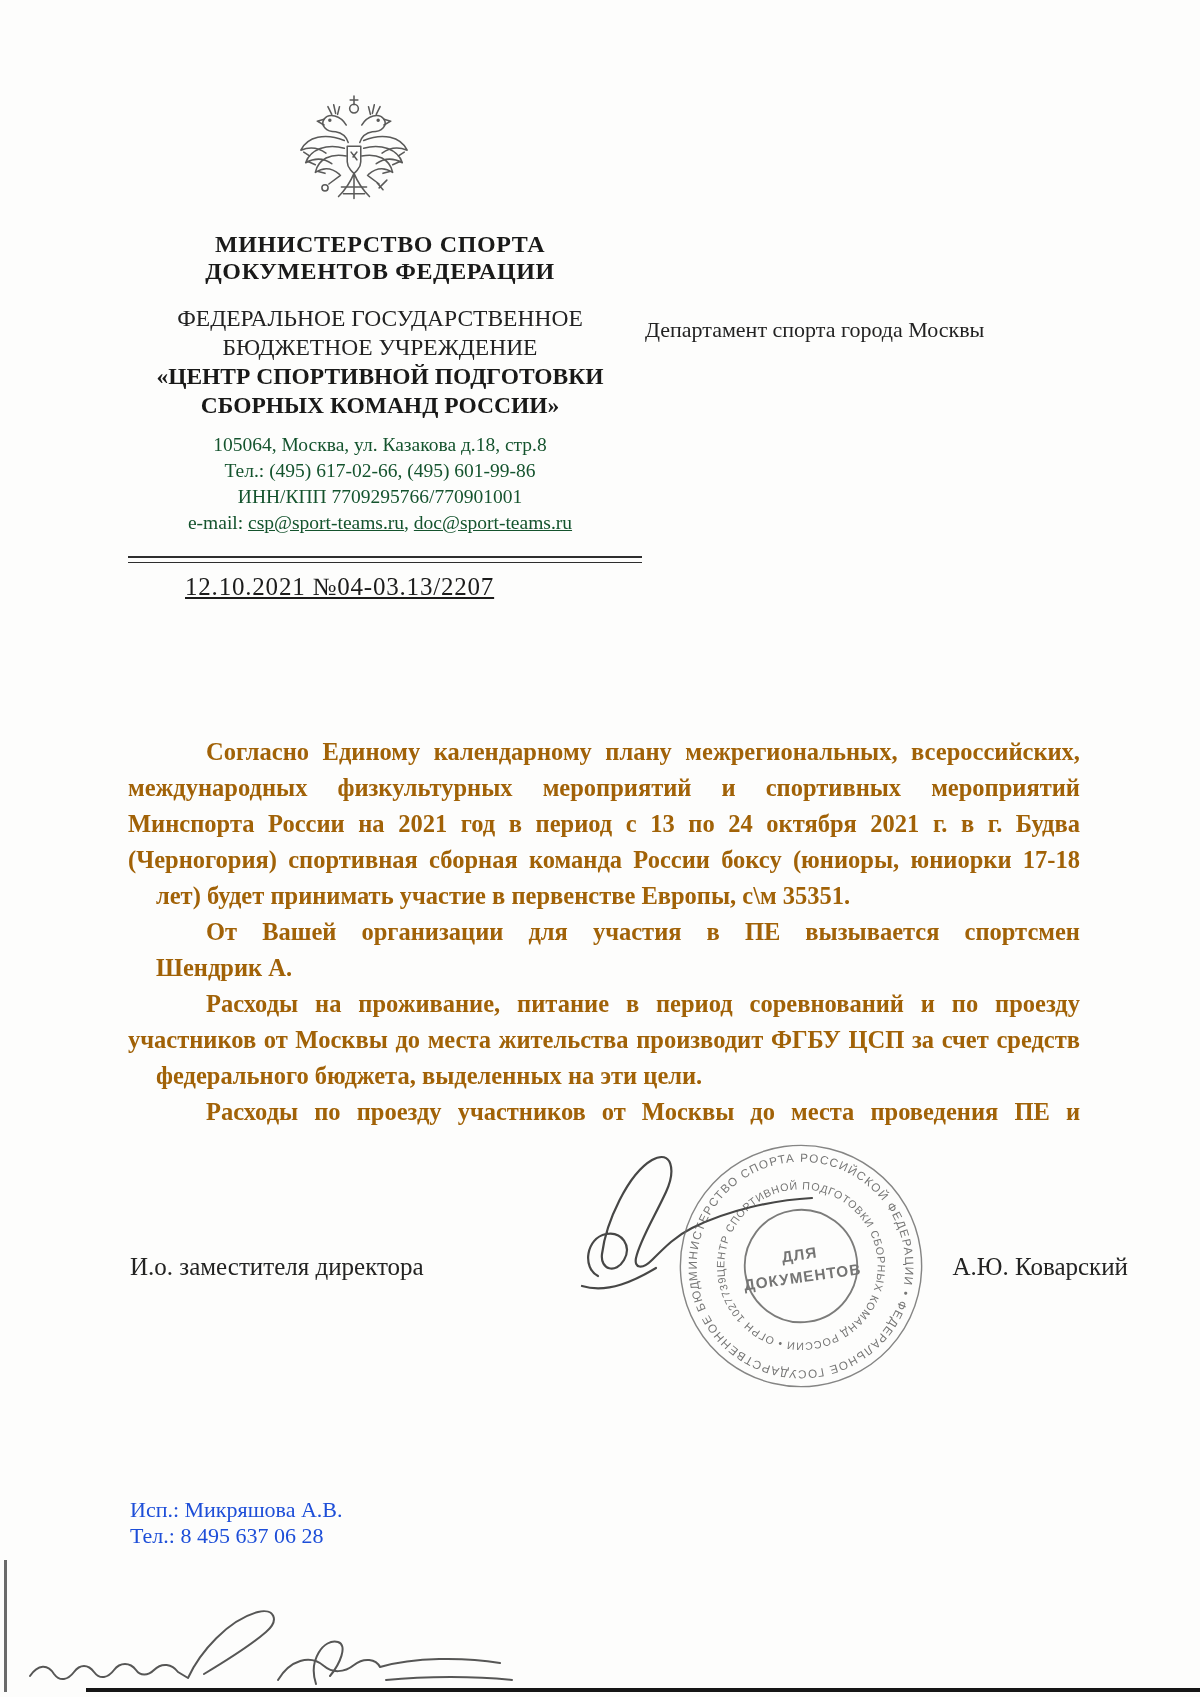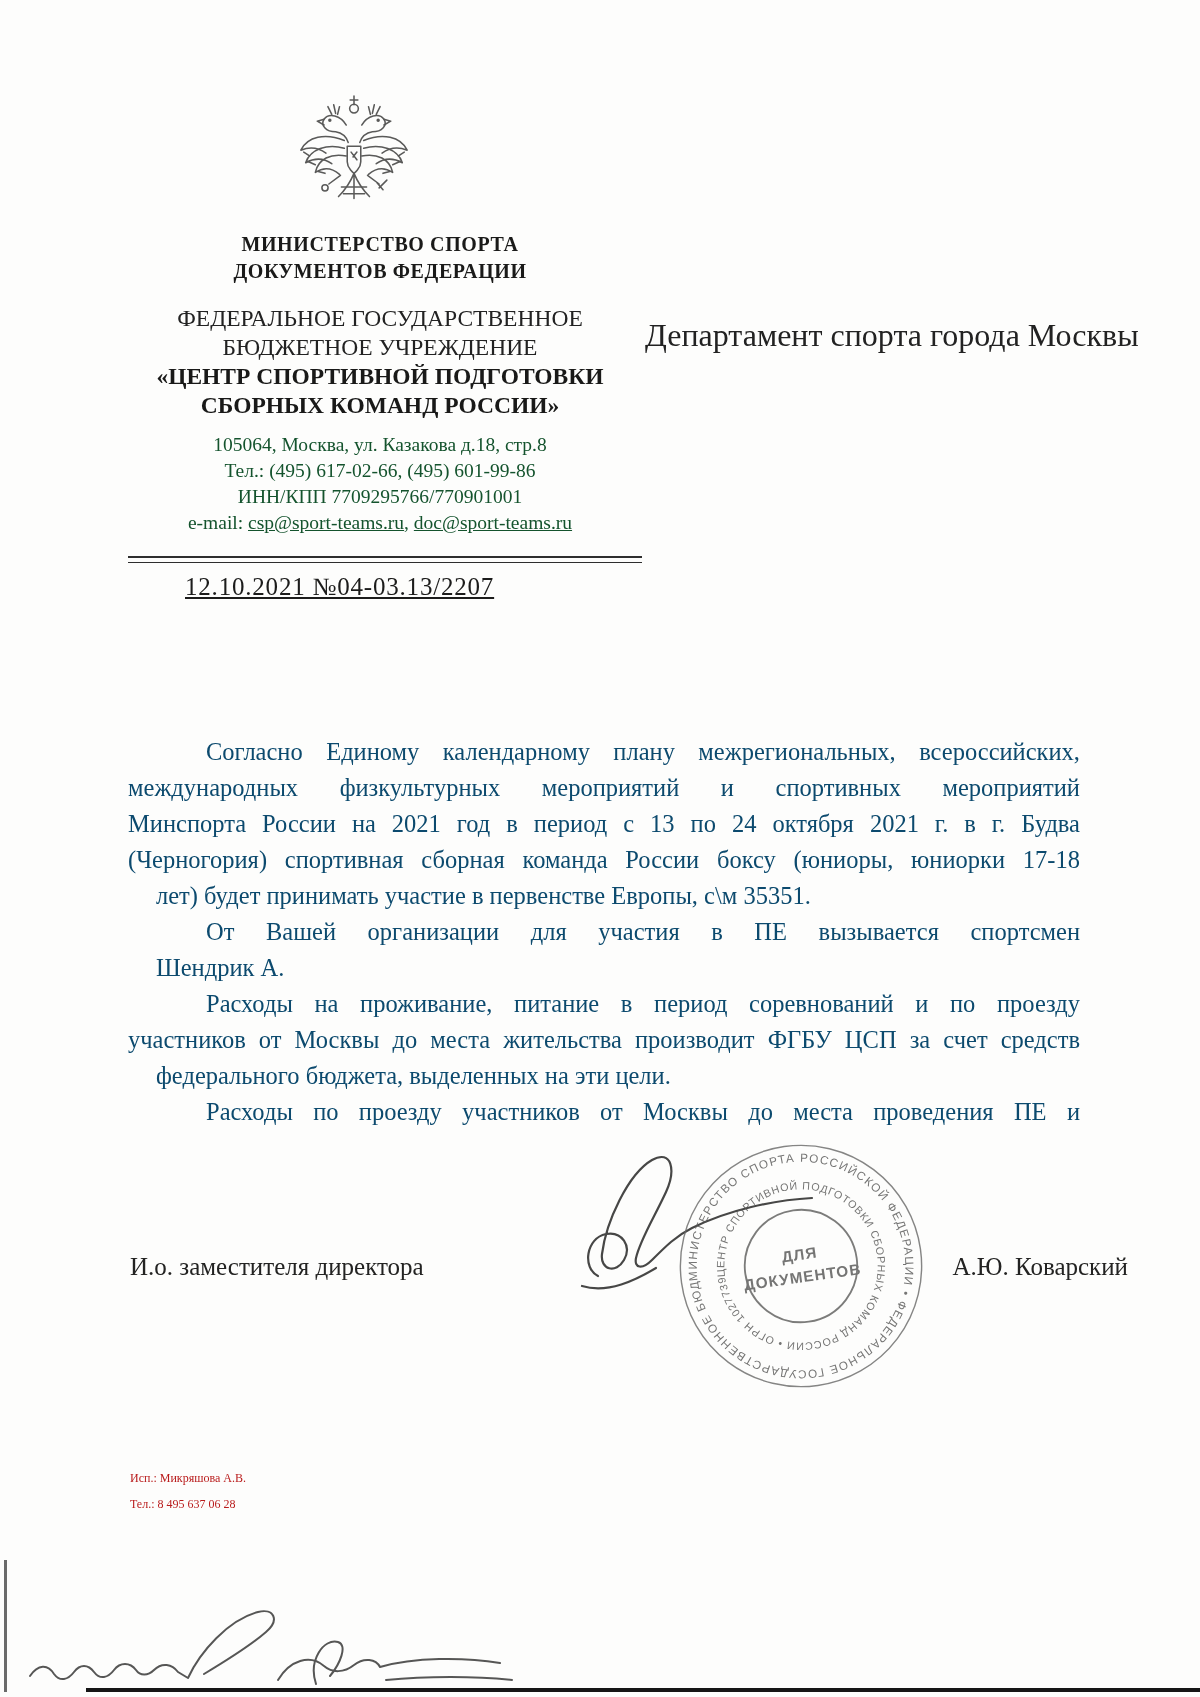--- a/index.html
+++ b/index.html
@@ -9,45 +9,45 @@
     margin:0 auto;
     background:#fdfdfc;
     overflow:hidden;
     font-family:"Liberation Serif","DejaVu Serif",serif;
     color:#1e1e1d;
   }
   
   .lh{position:absolute;left:130px;top:0;width:500px;text-align:center;}
   .emblem{position:absolute;left:296px;top:92px;width:116px;height:126px;}
   .ministry{position:absolute;top:231px;left:0;width:100%;
-    font-weight:bold;font-size:20px;line-height:27px;letter-spacing:.6px;color:#1a1a19;}
+    font-weight:bold;font-size:24px;line-height:27px;letter-spacing:.6px;color:#1a1a19;}
   .orgname{position:absolute;top:304px;left:-20px;width:540px;
     font-size:23.5px;line-height:29px;color:#222;}
   .orgname .b{font-weight:bold;color:#191918;}
   .addr{position:absolute;top:432px;left:-20px;width:540px;
     font-size:19.5px;line-height:26px;color:#14532d;}
   .addr .u{text-decoration:underline;}
   .rule2{position:absolute;left:128px;top:556px;width:514px;height:4px;
     border-top:2.5px solid #2e2e2e;border-bottom:1.5px solid #2e2e2e;}
   .refnum{position:absolute;left:185px;top:573px;font-size:25px;letter-spacing:.8px;
     text-decoration:underline;color:#1c1c1b;}
-  .recipient{position:absolute;left:645px;top:317px;font-size:32px;color:#222;}
+  .recipient{position:absolute;left:645px;top:317px;font-size:22px;color:#222;}
   
   .body{position:absolute;left:128px;top:734px;width:952px;
-    font-size:24.5px;line-height:36px;color:#0c4a6e;}
+    font-size:24.5px;line-height:36px;color:#a16207;font-weight:bold;}
   .bl{text-align:justify;text-align-last:justify;height:36px;white-space:normal;}
   .bl.end{text-align-last:left;margin-left:28px;}
   .bl.ind{padding-left:78px;}
   
   .sig-title{position:absolute;left:130px;top:1253px;font-size:25px;color:#232322;text-align:right;}
   .sig-name{position:absolute;right:72px;top:1253px;font-size:25px;color:#232322;text-align:right;}
   .sig-scrawl{position:absolute;left:578px;top:1118px;width:240px;height:190px;}
   .stamp{position:absolute;left:663px;top:1128px;width:276px;height:276px;opacity:.88;}
   
-  .footer{position:absolute;left:130px;top:1465px;font-size:12px;line-height:26px;color:#b91c1c;}
+  .footer{position:absolute;left:130px;top:1497px;font-size:22px;line-height:26px;color:#1d4ed8;}
   
   .bottom-scrawl{position:absolute;left:16px;top:1596px;width:530px;height:100px;}
   .scan-bottom-line{position:absolute;left:86px;top:1688px;width:1114px;height:4px;background:#161616;}
   .scan-left-edge{position:absolute;left:4px;top:1560px;width:2.5px;height:132px;background:#6a6a6a;}
 </style>
 </head>
 <body>
 
 <div class="page">
 

